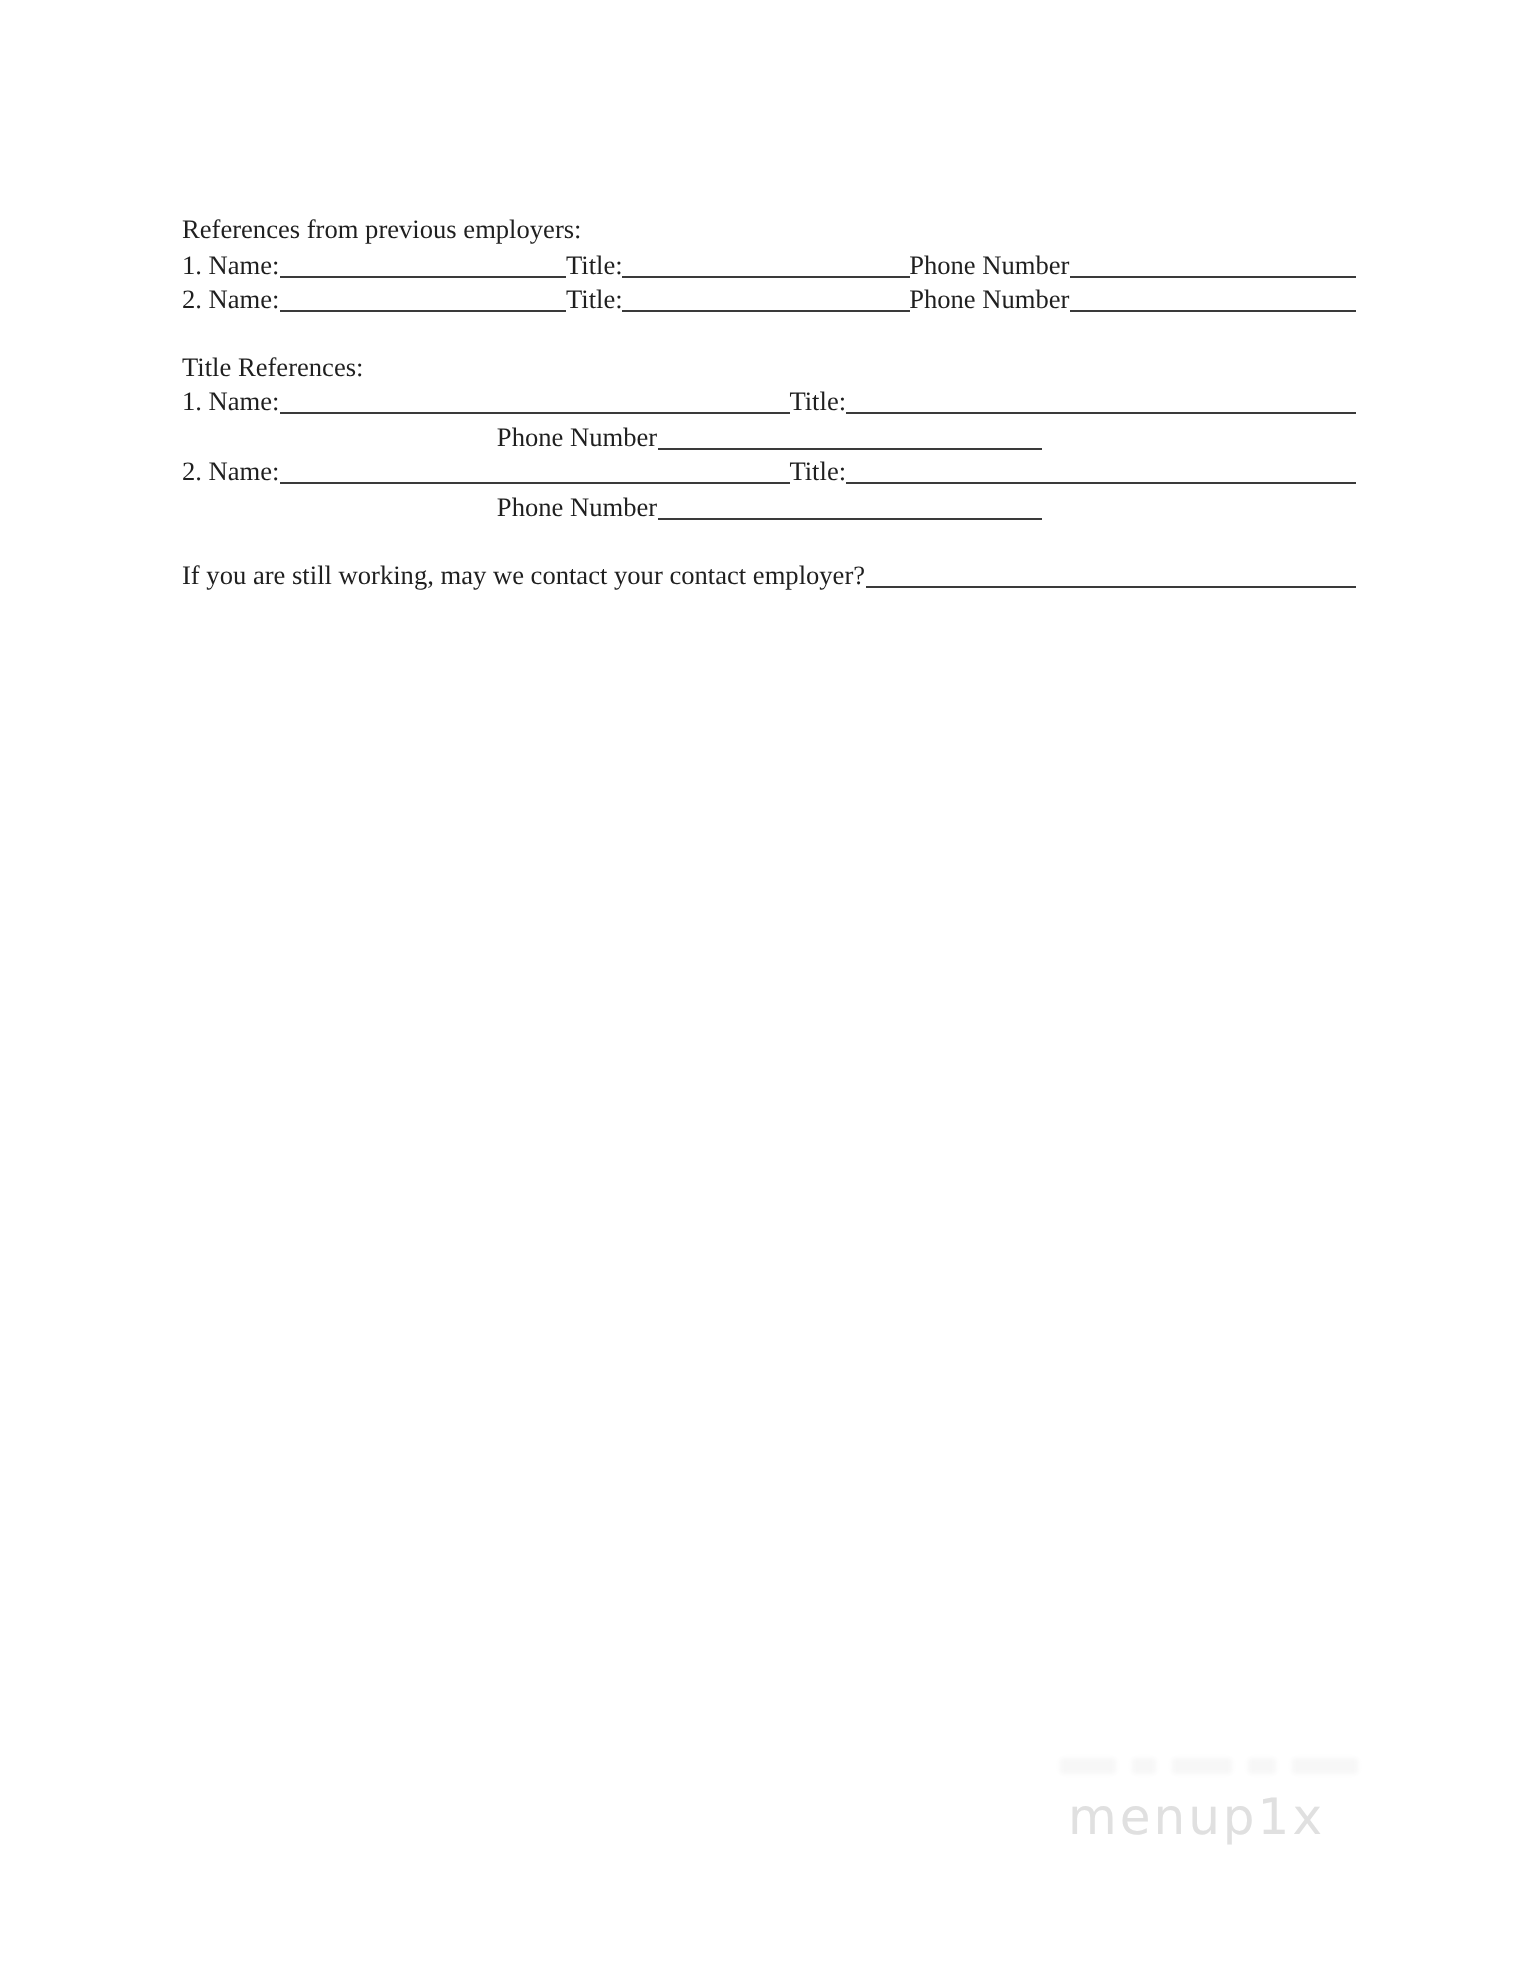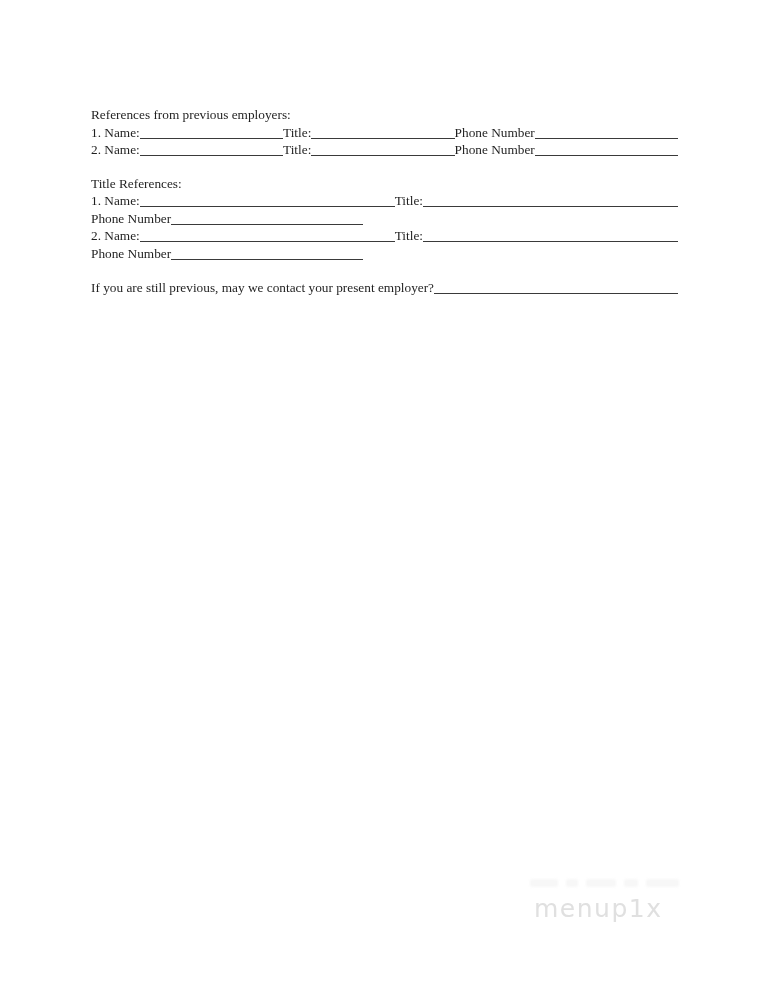--- a/index.html
+++ b/index.html
@@ -18,20 +18,21 @@
     background: #ffffff;
   }
   .content {
     position: absolute;
     left: 91px;
     top: 106px;
     width: 587px;
     font-size: 13.3px;
     line-height: 17.5px;
     white-space: nowrap;
+    text-align: center;
   }
   .row {
     display: flex;
     align-items: baseline;
     width: 100%;
   }
   .lbl { flex: 0 0 auto; }
   .blank {
     border-bottom: 1.4px solid #3a3a3a;
     height: 4px;
@@ -134,21 +135,21 @@
         <span class="blank g g391"></span>
         <span class="lbl">Title:</span>
         <span class="blank g g112"></span>
       </div>
       <div>
         <span class="lbl">Phone Number</span><span class="blank inline"></span>
       </div>
     </div>
 
     <div class="row question-row">
-      <span class="lbl">If you are still previous, may we contact your present employer?</span>
+      <span class="lbl">If you are still working, may we contact your contact employer?</span>
       <span class="blank g" style="flex-grow:1"></span>
     </div>
 
   </div>
 
   <div class="watermark">
     <div class="wm-tagline">
       <span class="wm-blob" style="width:28px"></span>
       <span class="wm-blob" style="width:12px"></span>
       <span class="wm-blob" style="width:30px"></span>

